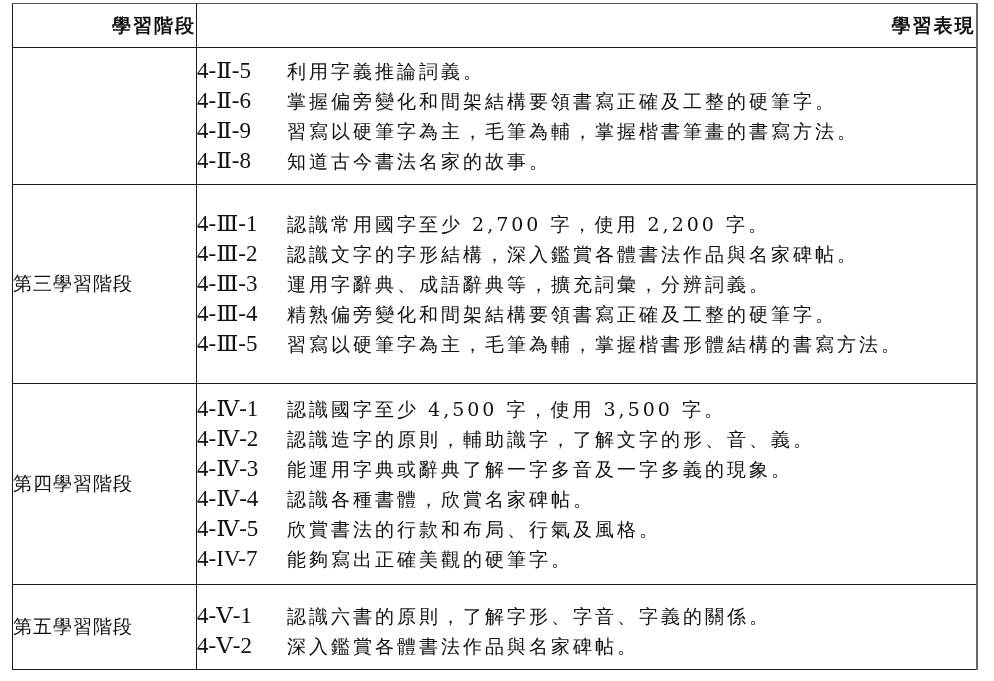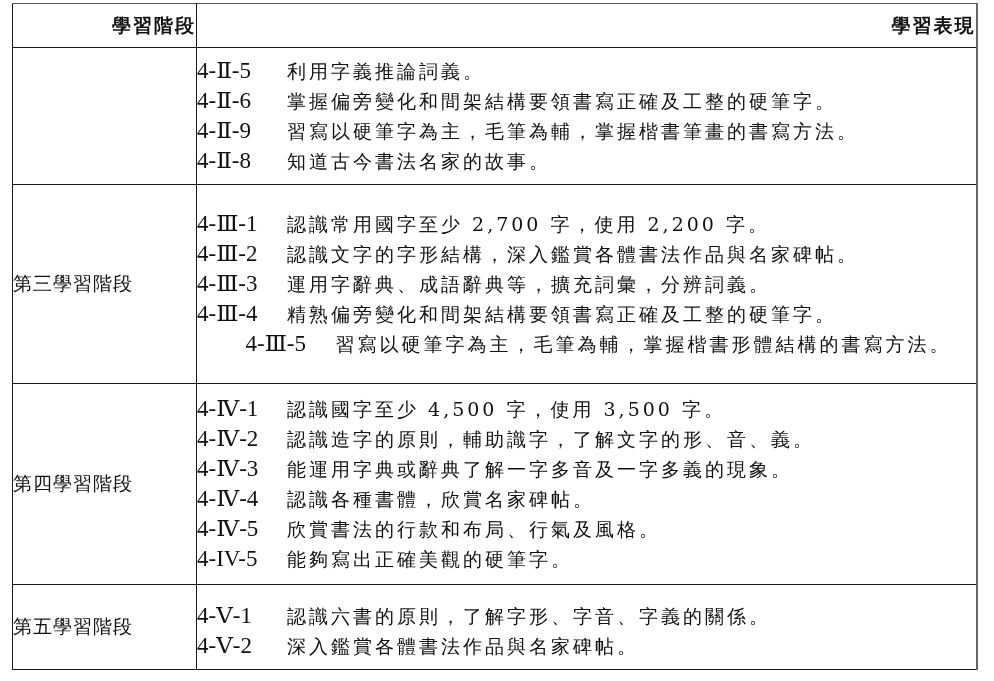--- a/index.html
+++ b/index.html
@@ -55,21 +55,20 @@
     .item {
       display: flex;
       align-items: flex-start;
       height: 30px;
       line-height: 30px;
       font-size: 19px;
       white-space: nowrap;
     }
     .item.wrap2 {
       height: auto;
-      justify-content: flex-end;
     }
     .code {
       width: 90px;
       flex: 0 0 90px;
       font-family: "Liberation Serif", "DejaVu Serif", serif;
       font-size: 23px;
       letter-spacing: 0px;
     }
     .text {
       letter-spacing: 3px;
@@ -157,21 +156,21 @@
           </div>
       <div class="item">
             <span class="code">4-Ⅳ-4</span>
             <span class="text">認識各種書體，欣賞名家碑帖。</span>
           </div>
       <div class="item">
             <span class="code">4-Ⅳ-5</span>
             <span class="text">欣賞書法的行款和布局、行氣及風格。</span>
           </div>
       <div class="item">
-            <span class="code">4-IV-5</span>
+            <span class="code">4-IV-7</span>
             <span class="text">能夠寫出正確美觀的硬筆字。</span>
           </div>
     </td>
   </tr>
 
   <tr style="height:76px;margin-left:30px;">
     <td class="stage">第五學習階段</td>
     <td class="items" style="padding-top:16px;padding-bottom:8px;">
       <div class="item">
             <span class="code">4-Ⅴ-1</span>

